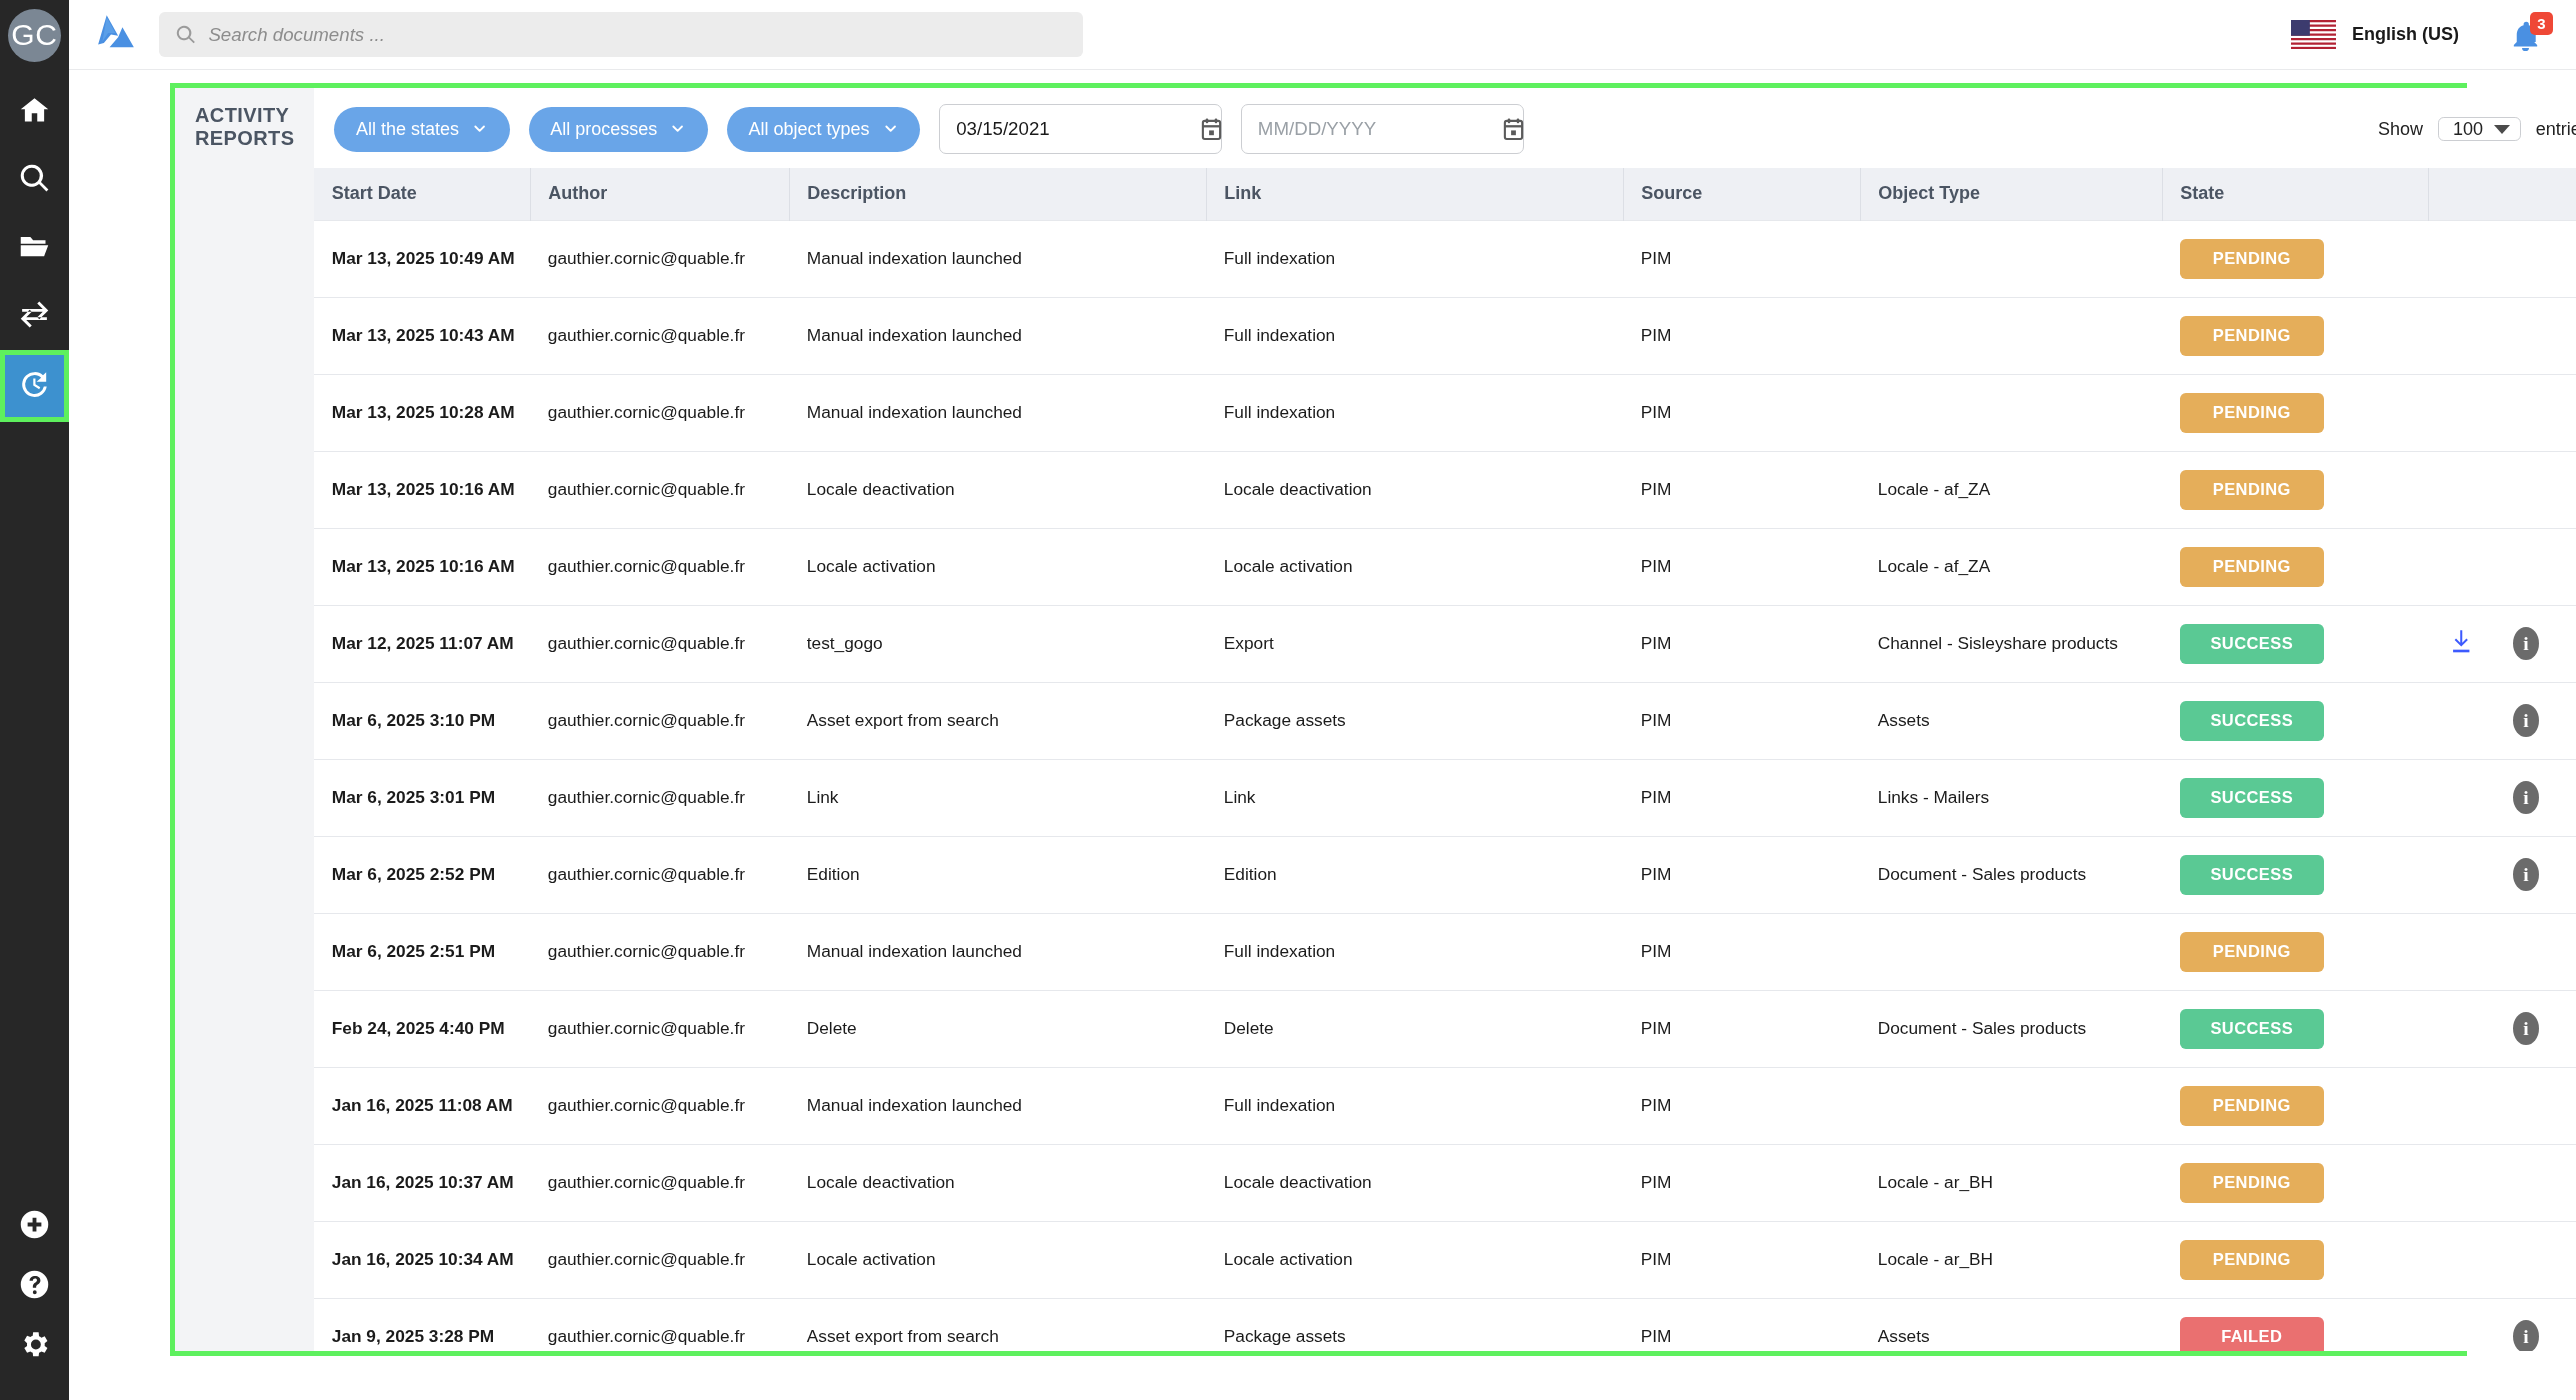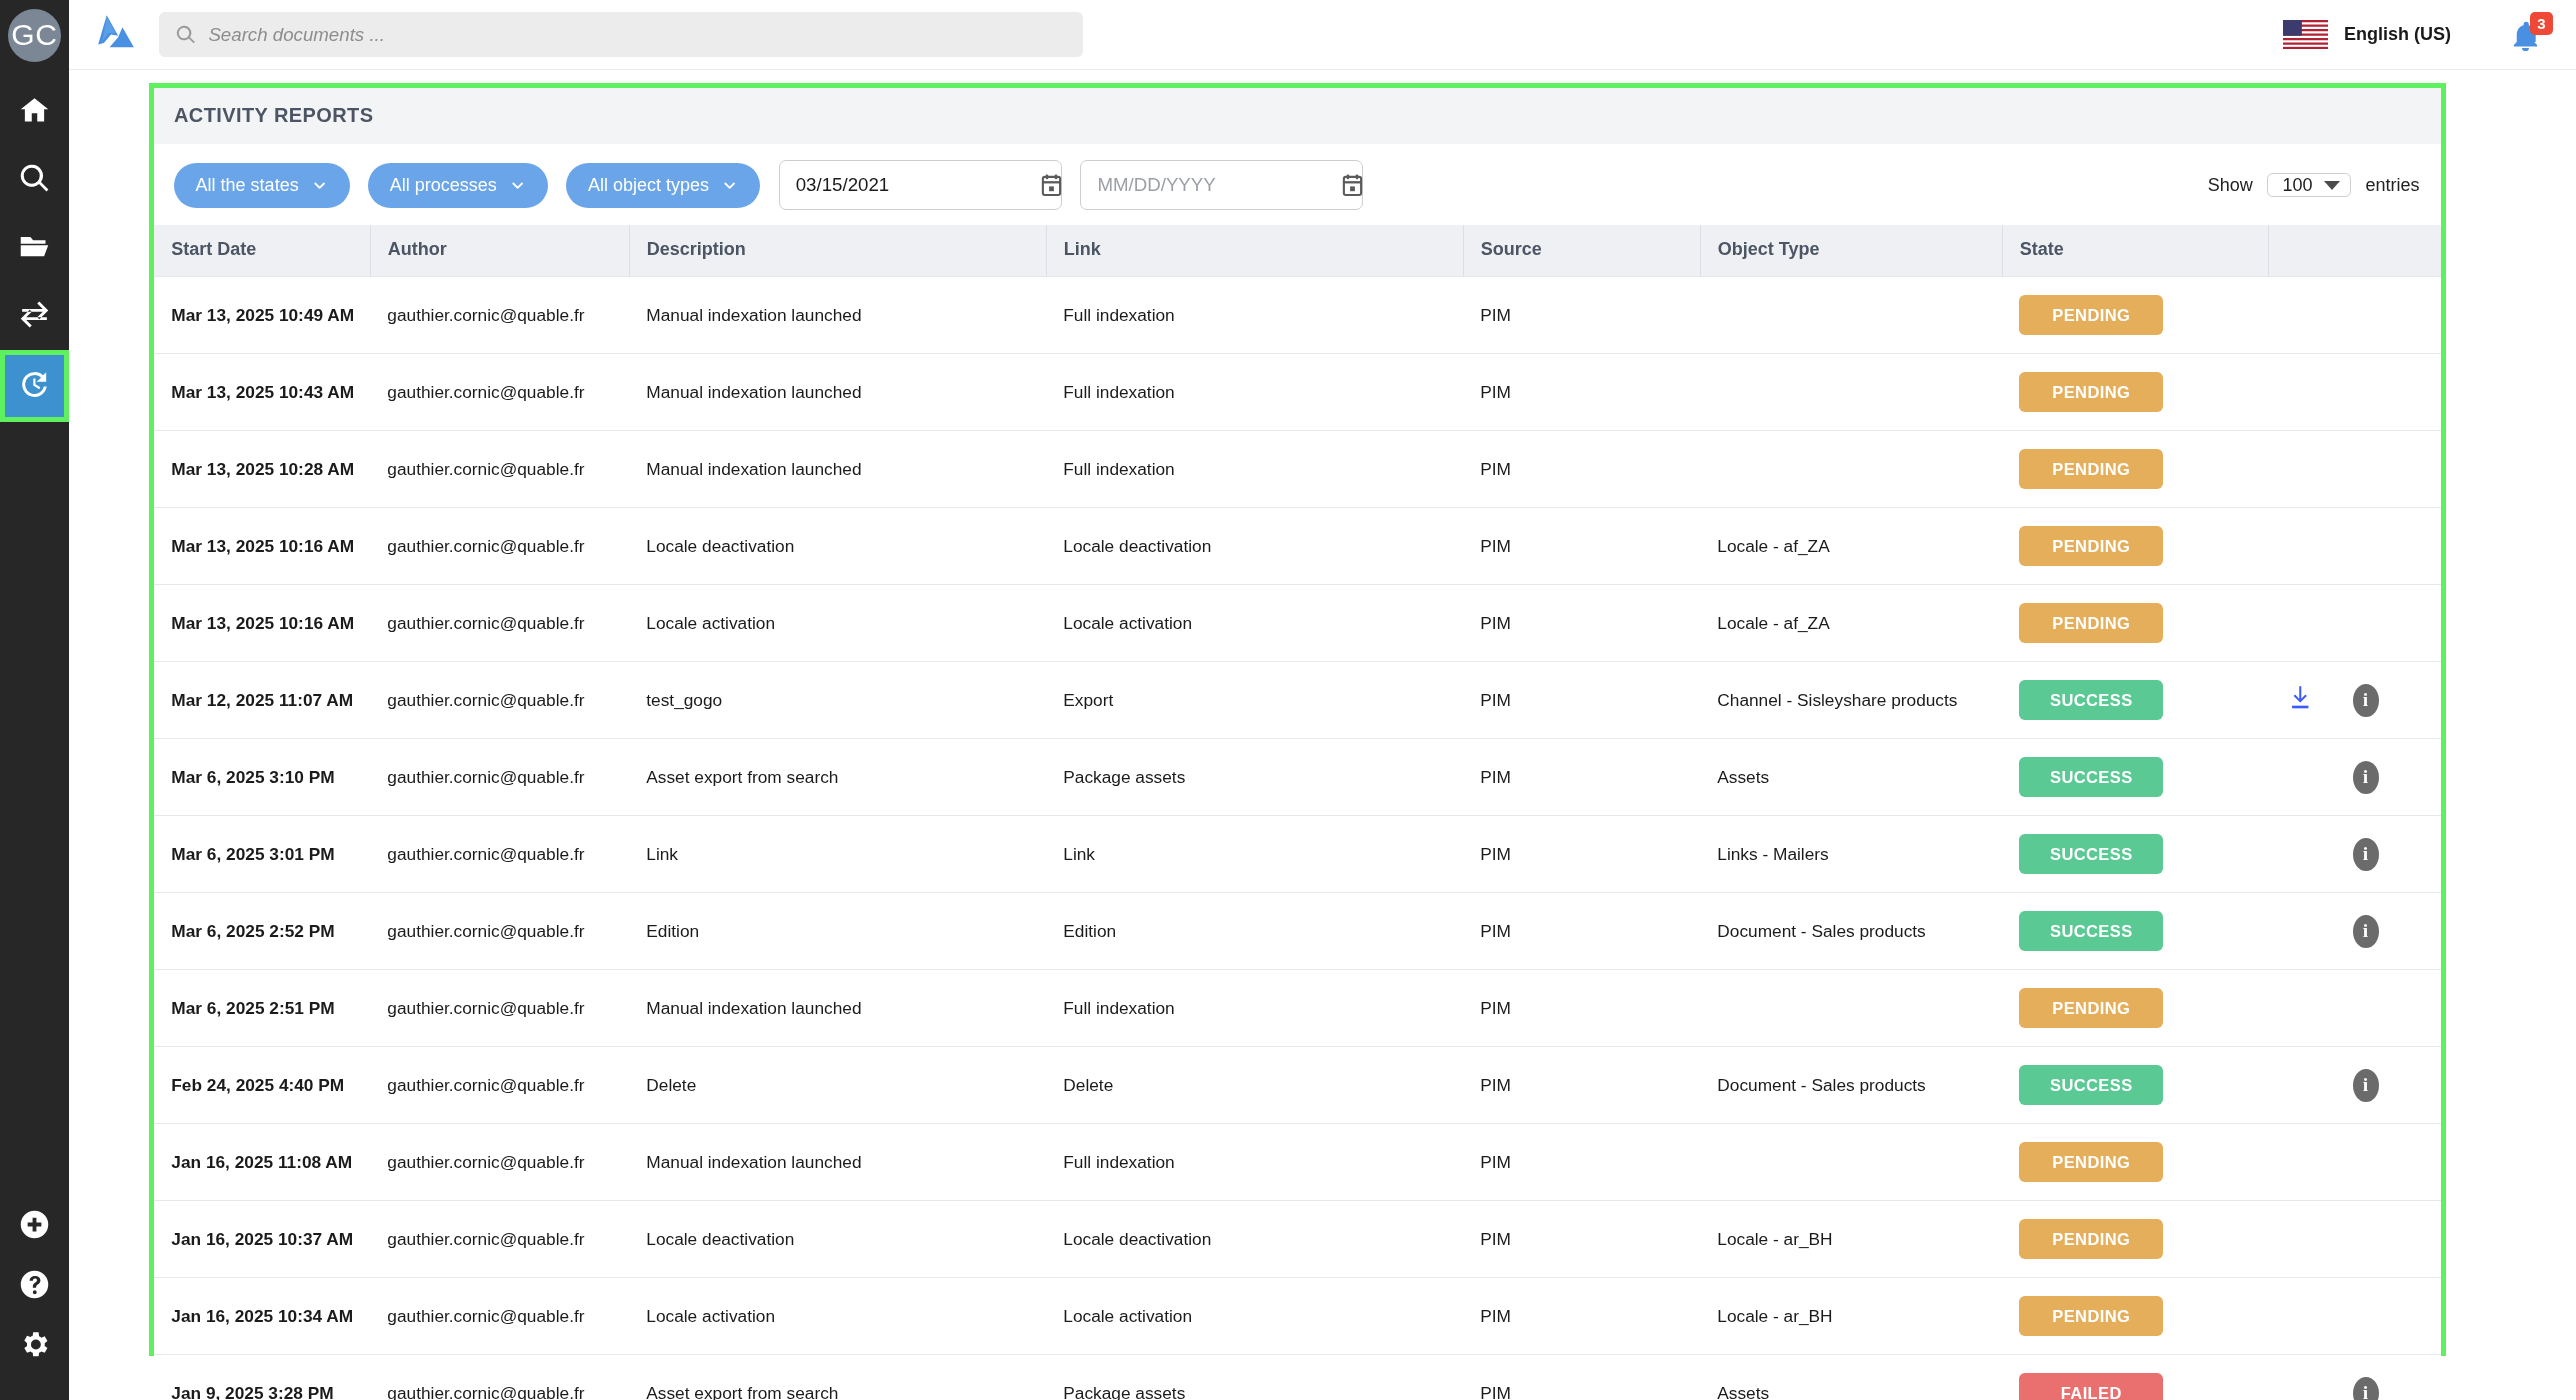--- a/index.html
+++ b/index.html
@@ -71,21 +71,21 @@
     display: flex; align-items: center; padding: 0 16px;
   }
   .searchbox .mag { width: 21.6px; height: 21.6px; flex: none; margin-right: 11.5px; }
   .searchbox input {
     border: none; outline: none; background: transparent;
     font-family: "Liberation Sans", sans-serif;
     font-size: 18.7px; font-style: italic; color: #0f172a;
     width: 100%;
   }
   .searchbox input::placeholder { color: #8d8d8d; font-style: italic; }
-  .topbar-right { margin-left: auto; display: flex; align-items: center; gap: 12px; }
+  .topbar-right { margin-left: auto; display: flex; align-items: center; gap: 4px; }
   .lang { display: flex; align-items: center; cursor: pointer; margin-right: 42px; }
   .flag { width: 45px; height: 29px; flex: none; margin-right: 16px; }
   .lang-label { font-size: 18px; font-weight: bold; color: #1a1a1a; }
   .bellwrap { position: relative; width: 45px; height: 45px; cursor: pointer; }
   .bellwrap svg { width: 35px; height: 35px; fill: #4a90e2; position:absolute; left:2.9px; top:7.2px;}
   .badge {
     position: absolute; right: -2.9px; top: 0;
     min-width: 23px; height: 23px; padding: 0 5px;
     background: #ef4836; color: #fff; border-radius: 5px;
     font-size: 15px; font-weight: bold;
@@ -93,26 +93,26 @@
   }
 
   
   .content-area {
     flex: 1; background: #ffffff;
     padding: 13px 0 0 0;
     display: flex;
     position: relative;
   }
   .hl-frame {
-    margin-left: 80px; margin-right: 85px; margin-bottom: 17.3px;
+    margin-left: 101px; margin-right: 85px; margin-bottom: 17.3px;
     border: 5px solid #5ef05e;
     width: 2297px;
     height: 1273px;
     background: #ffffff;
-    display: flex; flex-direction: column;
+    display: flex; 
   }
   .panel-title {
     background: #f3f4f6;
     padding: 16px 20px 17.3px 20px;
     font-size: 20px; font-weight: bold; letter-spacing: 0.4px;
     color: #4b5563;
   }
   .panel-body { background:#ffffff; flex:1; display:flex; flex-direction:column; }
 
   

